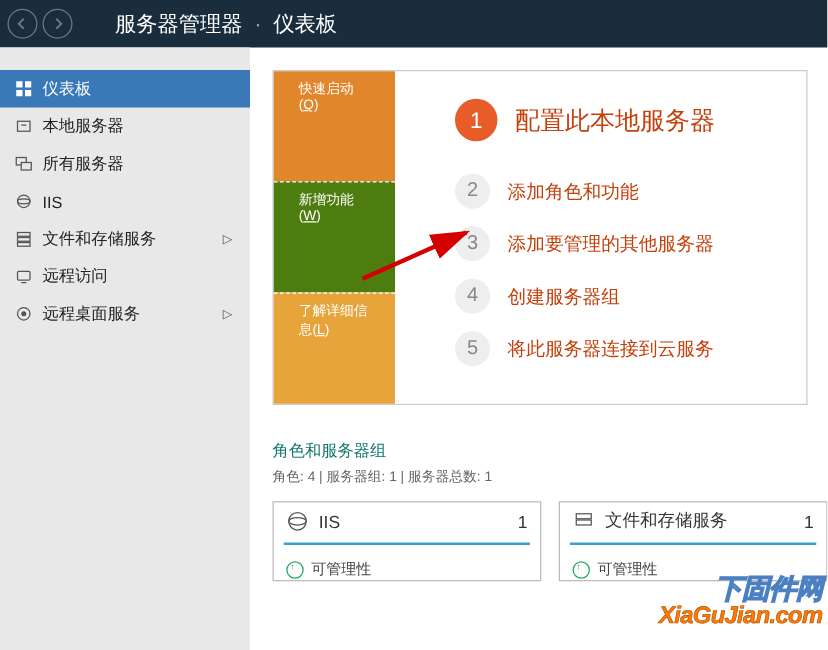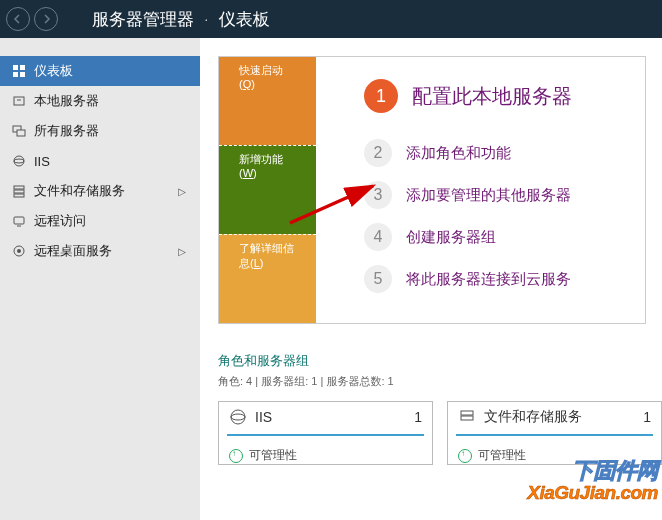--- a/index.html
+++ b/index.html
@@ -28,21 +28,21 @@
     .tile { flex: 1; color: #fff; font-size: 11px; display: flex; align-items: flex-start; padding: 6px 20px; border-right: 0; }
     .tile.orange { background: #e2862b; }
     .tile.amber1 { background: #4d7c0f; border-top: 1px dashed #fff; }
     .tile.amber2 { background: #e6a43a; border-top: 1px dashed #fff; }
     .tile .u { text-decoration: underline; }
     
     .steps { flex: 1; padding: 22px 12px 16px 48px; }
     .step { display: flex; align-items: center; gap: 14px; margin-bottom: 14px; }
     .step-num { width: 28px; height: 28px; border-radius: 50%; display: flex; align-items: center; justify-content: center; font-size: 16px; background: #eee; color: #888; }
     .step.hero .step-num { width: 34px; height: 34px; background: #e85c2a; color: #fff; font-size: 18px; }
-    .step-text { font-size: 15px; color: #701a75; }
+    .step-text { font-size: 15px; color: #c2410c; }
     .step.hero .step-text { font-size: 20px; }
     .step.hero { margin-bottom: 26px; }
     
     .arrow-overlay { position: absolute; pointer-events: none; transform-origin: right center; }
     
     .roles-section { }
     .roles-title { font-size: 13px; color: #0f766e; margin-bottom: 4px; }
     .roles-sub { font-size: 11px; color: #666; margin-bottom: 12px; }
     .role-tiles { display: flex; gap: 14px; }
     .role-tile { border: 1px solid #bbb; width: 220px; position: relative; }

